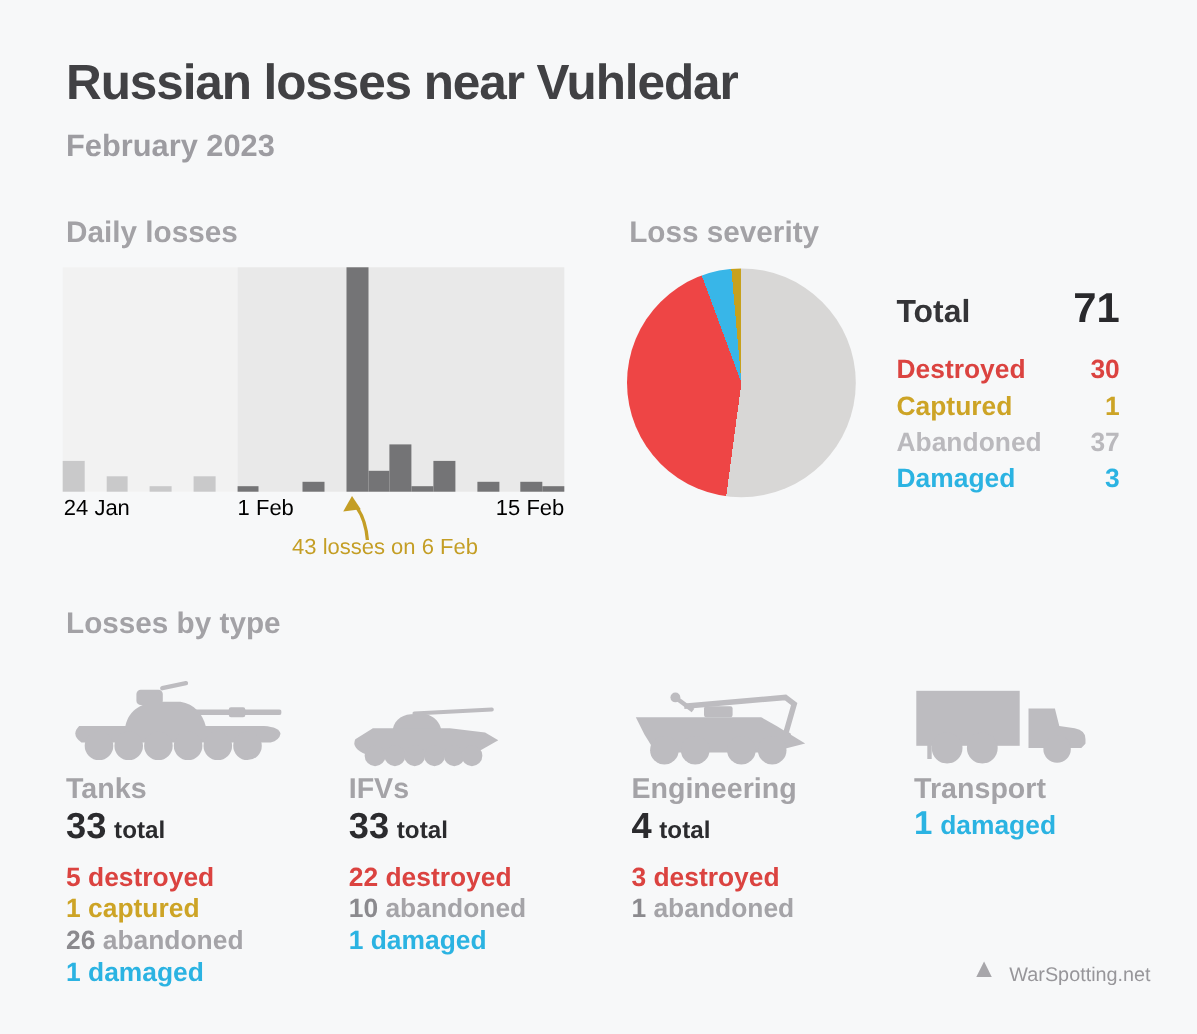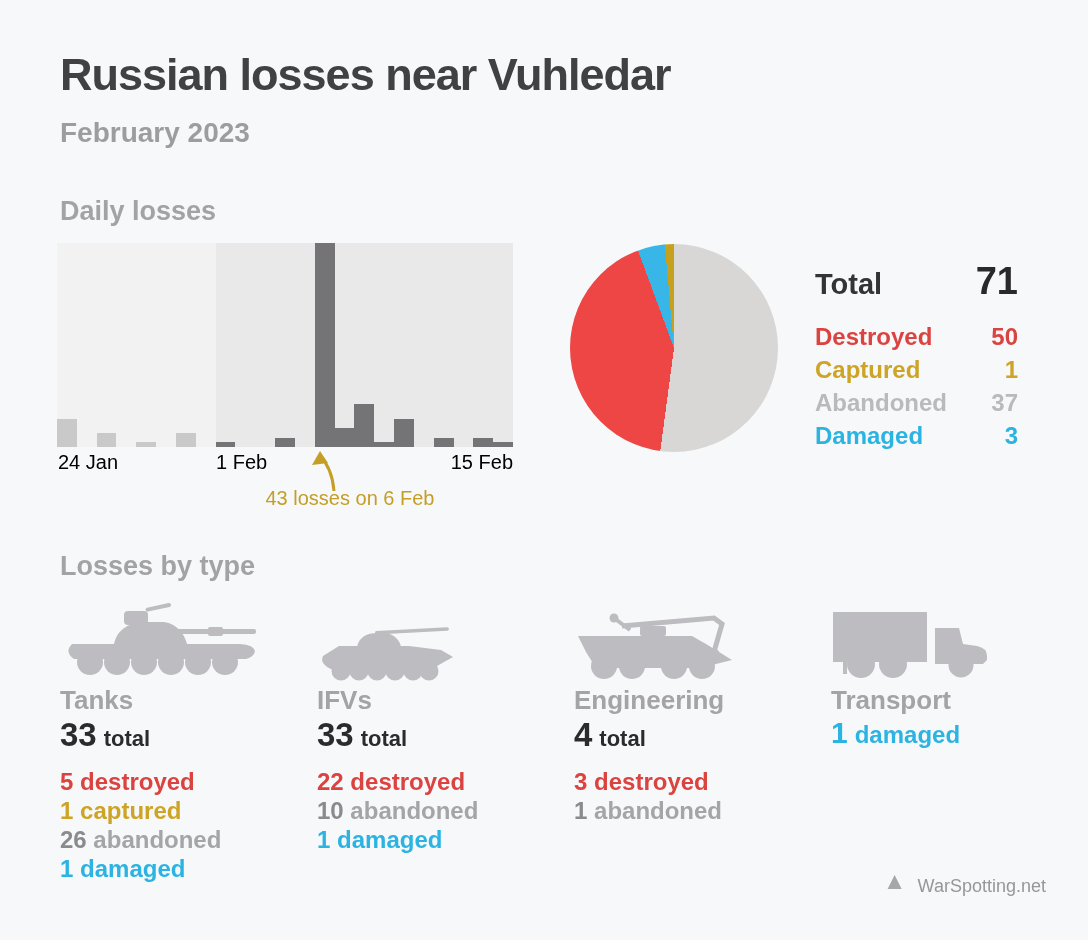--- a/index.html
+++ b/index.html
@@ -52,21 +52,21 @@
   .lt-label{font-size:29px;font-weight:bold;color:#343437;}
   .lt-value{font-size:38px;font-weight:bold;color:#29292c;}
   .legend-rows{margin-top:17px;}
   .lrow{display:flex;justify-content:space-between;font-size:24px;font-weight:bold;line-height:33px;}
   .sev-destroyed{color:#db4340;}
   .sev-captured{color:#cda426;}
   .sev-abandoned{color:#bab9bd;}
   .sev-damaged{color:#2bb3e2;}
 
   
-  .cols{position:absolute;left:60px;top:596px;display:flex;width:1010px;}
+  .cols{position:absolute;left:60px;top:612px;display:flex;width:1010px;}
   .col{width:257px;flex:0 0 257px;}
   .icon-box{height:86px;position:relative;}
   .icon-box svg{position:absolute;left:0;bottom:0;}
   .v{fill:#bdbcc0;}
   .vs{stroke:#bdbcc0;fill:none;}
   .type-name{margin-top:5px;font-size:26px;font-weight:bold;color:#a4a3a7;line-height:1;}
   .total-line{margin-top:5px;line-height:1;}
   .tnum{font-size:33px;font-weight:bold;color:#2b2b2e;}
   .tword{font-size:22px;font-weight:bold;color:#2b2b2e;margin-left:7px;}
   .hnum{font-size:30px;font-weight:bold;color:#2bb3e2;}
@@ -124,30 +124,31 @@
   </div>
   <div class="xlabel" id="xl-1">24 Jan</div>
   <div class="xlabel" id="xl-2">1 Feb</div>
   <div class="xlabel" id="xl-3">15 Feb</div>
   <svg class="anno-arrow" width="34" height="40" viewBox="0 0 34 40">
     <path d="M24 40 C23 28 19 14 10 5" stroke="#c49e25" stroke-width="3" fill="none"></path>
     <polygon points="10,0 2,14 18,12" fill="#c49e25"></polygon>
   </svg>
   <div class="anno-text">43 losses on 6 Feb</div>
 
+  <div class="sec-h" id="sev-h">Loss severity</div>
   <div class="pie" style="background: conic-gradient(rgb(216, 215, 214) 0deg, rgb(216, 215, 214) 187.61deg, rgb(238, 69, 69) 187.61deg, rgb(238, 69, 69) 339.72deg, rgb(56, 182, 232) 339.72deg, rgb(56, 182, 232) 354.93deg, rgb(199, 161, 29) 354.93deg, rgb(199, 161, 29) 360deg);"></div>
   <div class="legend">
     <div class="legend-total">
       <span class="lt-label">Total</span>
       <span class="lt-value">71</span>
     </div>
     <div class="legend-rows">
         <div class="lrow sev-destroyed">
           <span>Destroyed</span>
-          <span>50</span>
+          <span>30</span>
         </div>
         <div class="lrow sev-captured">
           <span>Captured</span>
           <span>1</span>
         </div>
         <div class="lrow sev-abandoned">
           <span>Abandoned</span>
           <span>37</span>
         </div>
         <div class="lrow sev-damaged">

